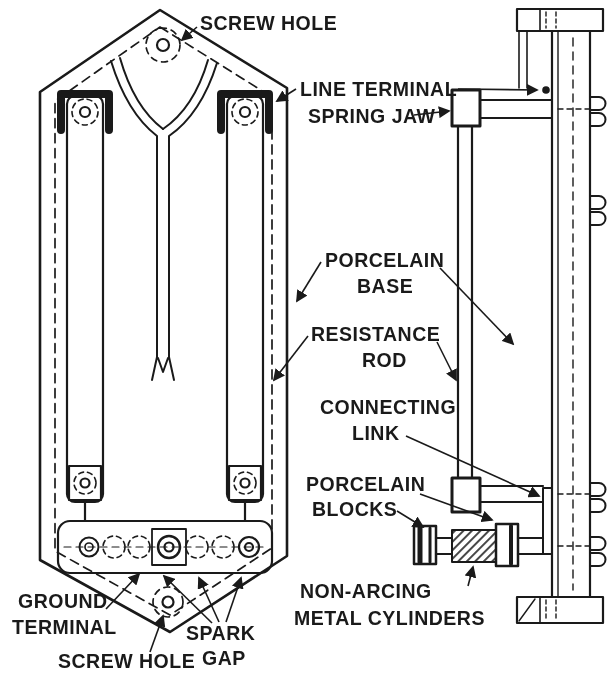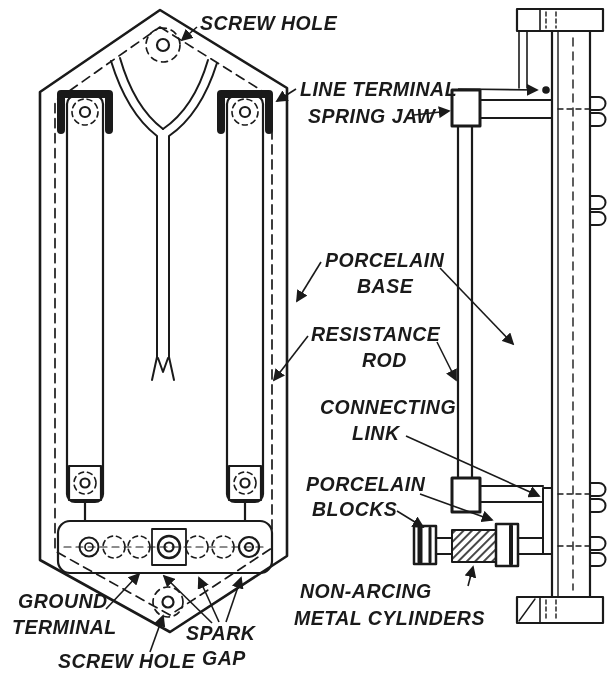--- a/index.html
+++ b/index.html
@@ -8,21 +8,20 @@
     background:#ffffff;
     width:610px;
     height:700px;
     overflow:hidden;
   }
   .stage{
     position:relative;
     width:610px;
     height:700px;
     background:#ffffff;
-    font-style:italic;
   }
   svg{display:block}
   .lbl{
     font-family:"Liberation Sans", sans-serif;
     font-weight:700;
     font-size:19.5px;
     letter-spacing:.5px;
     fill:#1a1a1a;
   }
   .ink{stroke:#1a1a1a;fill:none}

